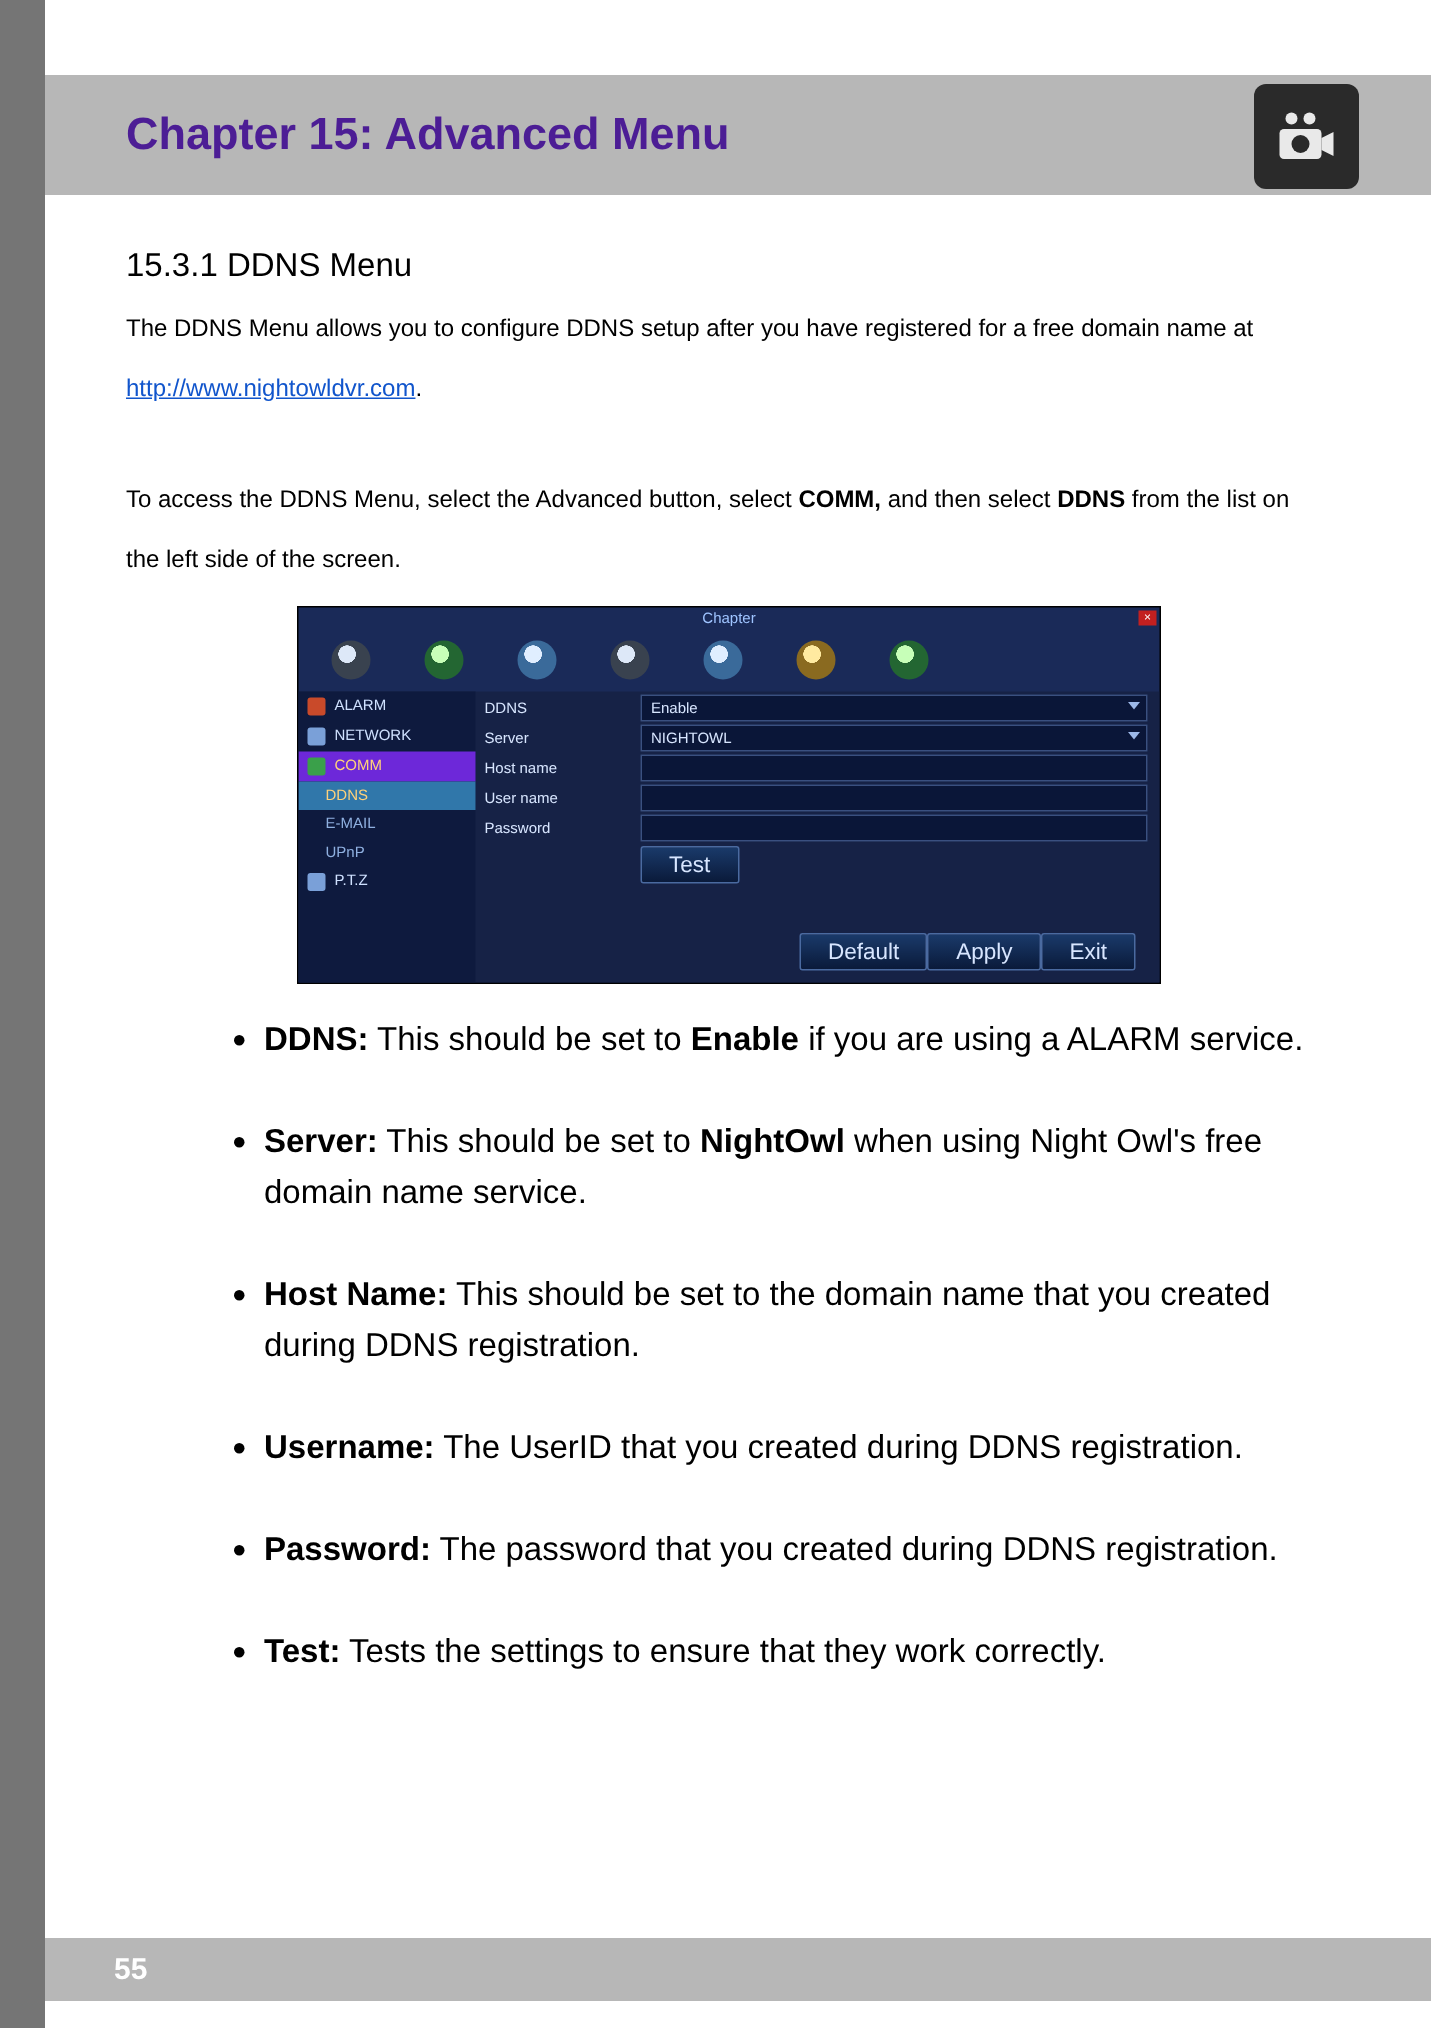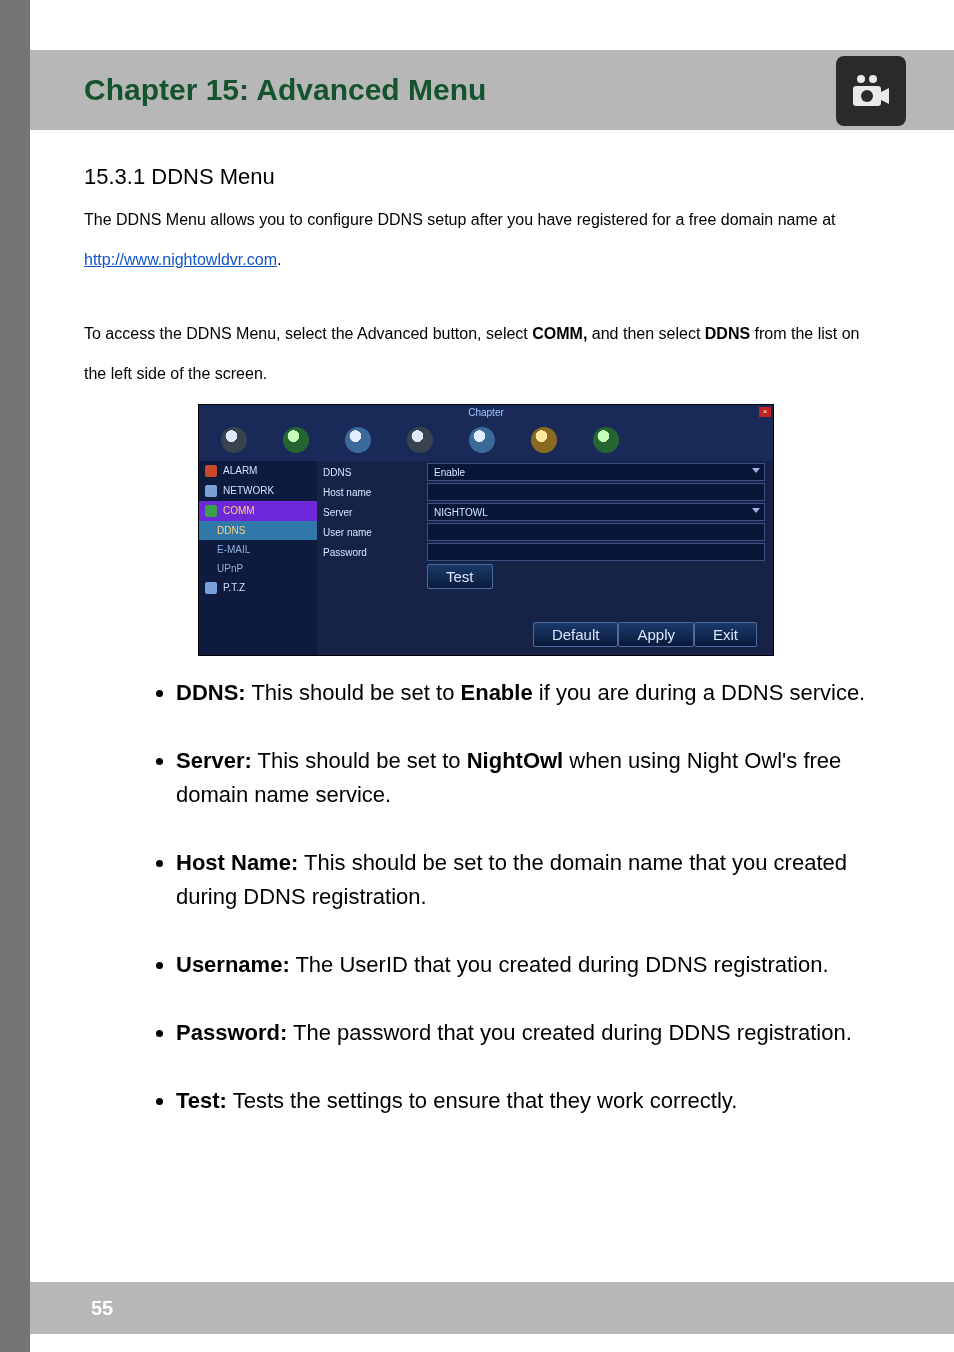--- a/index.html
+++ b/index.html
@@ -1,19 +1,19 @@
 <!DOCTYPE html>
 <html><head>
 <meta charset="utf-8">
 <style>
   html,body{margin:0;padding:0;background:#fff;font-family:Arial,Helvetica,sans-serif;color:#000}
   .page{width:954px;height:1352px;position:relative;margin:0 auto;background:#fff;box-sizing:border-box}
   .left-bar{position:absolute;left:0;top:0;width:30px;height:1352px;background:#757575}
   .header-band{position:absolute;left:30px;right:0;top:50px;height:80px;background:#b7b7b7;display:flex;align-items:center;padding-left:54px;box-sizing:border-box}
-  .header-band h1{margin:0;font-size:30px;font-weight:bold;color:#14532d}
+  .header-band h1{margin:0;font-size:30px;font-weight:bold;color:#4c1d95}
   .logo-box{position:absolute;right:48px;top:56px;width:70px;height:70px;background:#2a2a2a;border-radius:8px;display:flex;align-items:center;justify-content:center}
   .logo-box svg{width:40px;height:34px}
   .body{position:absolute;left:84px;right:84px;top:152px}
   .sec-head{font-size:22px;font-weight:normal;margin:12px 0 10px}
   .para{font-size:16px;line-height:40px;margin:0 0 10px 0}
   a.link{color:#1155cc;text-decoration:underline}
   .bold{font-weight:bold}
   ul.bullets{list-style:disc;padding-left:92px;margin:20px 0 0 0}
   ul.bullets li{font-size:22px;line-height:34px;margin-bottom:34px}
 
@@ -37,21 +37,21 @@
   .sb-ic.green{background:#3aa04a}
 
   .form-area{position:absolute;left:124px;right:8px;top:2px;color:#d8e6ff;font-size:10px}
   .frow{display:flex;align-items:center;height:18px;margin-bottom:2px}
   .flabel{width:104px}
   .fval{flex:1;height:16px;background:#0a1638;border:1px solid #3a5080;padding-left:6px;display:flex;align-items:center;position:relative}
   .fval .dd{position:absolute;right:4px;top:4px;border-left:4px solid transparent;border-right:4px solid transparent;border-top:5px solid #9cb8e8}
   .btn-small{display:inline-block;border:1px solid #4a6aa0;background:linear-gradient(#1a3a6a,#0a1a3a);color:#d8e6ff;font-size:15px;padding:3px 18px;border-radius:2px}
   .btn-row{position:absolute;right:16px;bottom:8px;display:flex;}
 
-  .footer{position:absolute;left:30px;right:0;bottom:18px;height:52px;background:#b7b7b7;display:flex;align-items:center;padding-left:61px;box-sizing:border-box;color:#fff;font-size:20px;font-weight:bold}
+  .footer{position:absolute;left:30px;right:0;bottom:18px;height:42px;background:#b7b7b7;display:flex;align-items:center;padding-left:46px;box-sizing:border-box;color:#fff;font-size:20px;font-weight:bold}
 </style>
 </head>
 <body>
 
 <div class="page">
   <div class="left-bar"></div>
 
   <div class="header-band">
     <h1>Chapter 15: Advanced Menu</h1>
   </div>
@@ -119,29 +119,29 @@
 
         <div class="form-area">
           <div class="frow">
             <div class="flabel">DDNS</div>
             <div class="fval">
                 <span>Enable</span>
                 <span class="dd"></span>
               </div>
           </div>
           <div class="frow">
-            <div class="flabel">Host name</div>
-            <div class="fval"></div>
-          </div>
-          <div class="frow">
             <div class="flabel">Server</div>
             <div class="fval">
                 <span>NIGHTOWL</span>
                 <span class="dd"></span>
               </div>
+          </div>
+          <div class="frow">
+            <div class="flabel">Host name</div>
+            <div class="fval"></div>
           </div>
           <div class="frow">
             <div class="flabel">User name</div>
             <div class="fval"></div>
           </div>
           <div class="frow">
             <div class="flabel">Password</div>
             <div class="fval"></div>
           </div>
           <div class="frow" style="margin-top:6px">
@@ -152,21 +152,21 @@
 
         <div class="btn-row">
           <span class="btn-small">Default</span>
           <span class="btn-small">Apply</span>
           <span class="btn-small">Exit</span>
         </div>
       </div>
     </div>
 
     <ul class="bullets">
-      <li><span class="bold">DDNS:</span><span> This should be set to </span><span class="bold">Enable</span><span> if you are during a DDNS service.</span></li>
+      <li><span class="bold">DDNS:</span><span> This should be set to </span><span class="bold">Enable</span><span> if you are using a ALARM service.</span></li>
       <li><span class="bold">Server:</span><span> This should be set to </span><span class="bold">NightOwl</span><span> when using Night Owl's free domain name service.</span></li>
       <li><span class="bold">Host Name:</span><span> This should be set to the domain name that you created during DDNS registration.</span></li>
       <li><span class="bold">Username:</span><span> The UserID that you created during DDNS registration.</span></li>
       <li><span class="bold">Password:</span><span> The password that you created during DDNS registration.</span></li>
       <li><span class="bold">Test:</span><span> Tests the settings to ensure that they work correctly.</span></li>
     </ul>
   </div>
 
   <div class="footer">
     <span>55</span>

